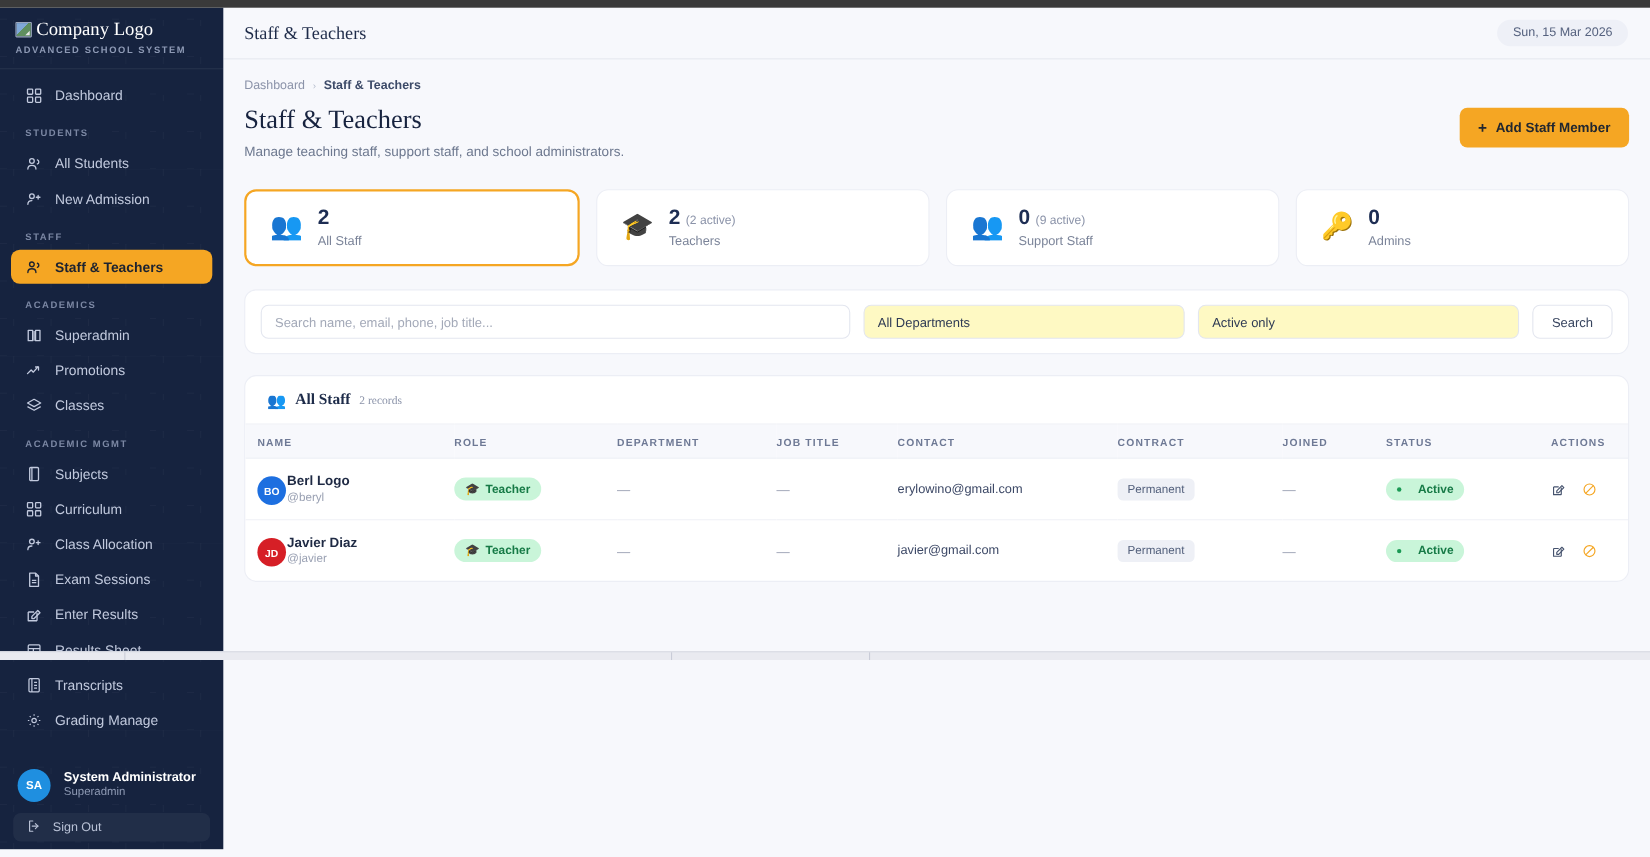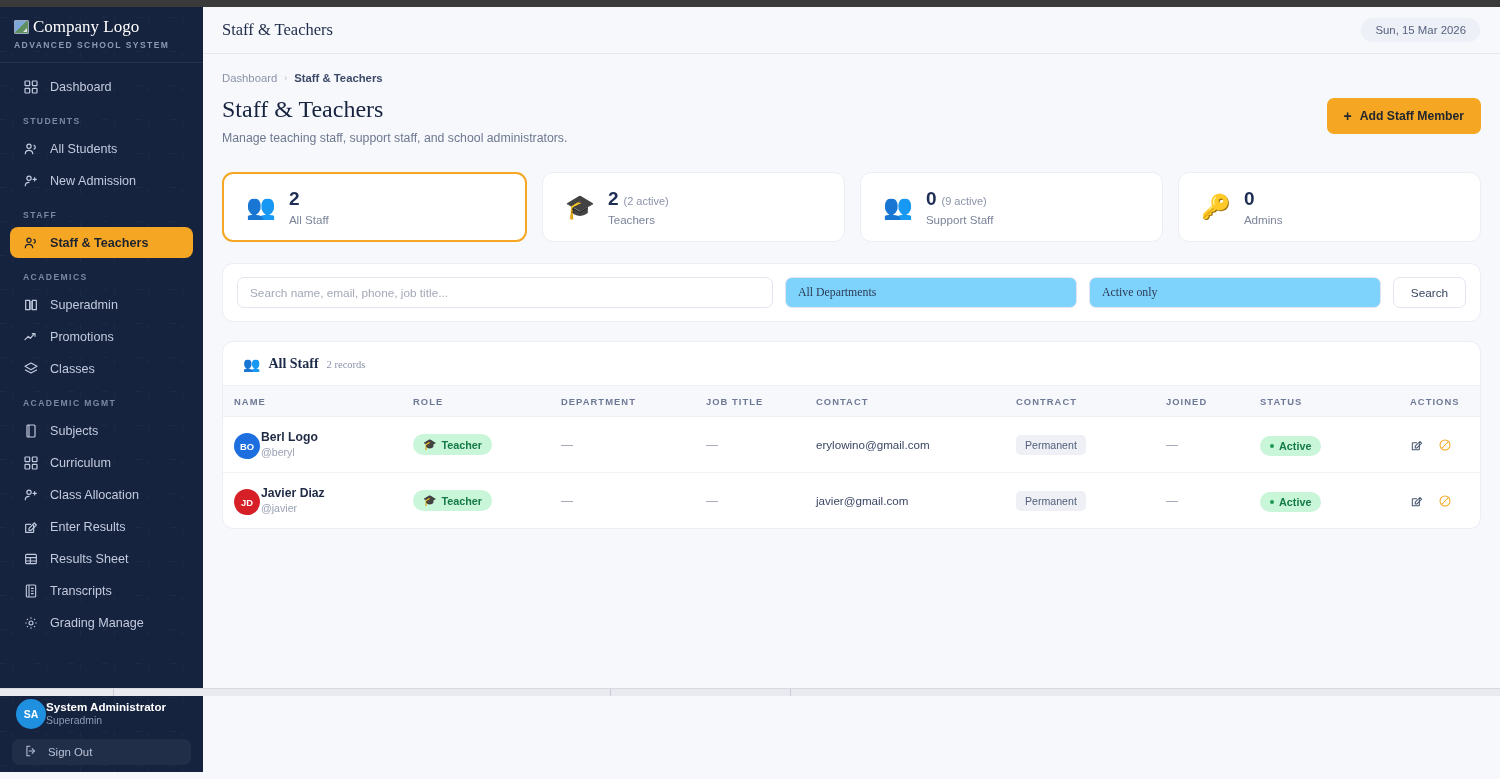--- a/index.html
+++ b/index.html
@@ -2,21 +2,21 @@
 <html><head>
 <meta charset="utf-8">
 <style>
   * { box-sizing: border-box; margin: 0; padding: 0; }
   html, body {
     width: 1500px; height: 779px;
     font-family: "Liberation Sans", sans-serif;
     background: #f7f8fc;
     overflow: hidden;
   }
-  .screen { position: relative; width: 1500px; height: 696px; }
+  .screen { position: relative; width: 1500px; height: 600px; }
 
   
   .top-strip {
     position: absolute; top: 0; left: 0; width: 1500px; height: 7px;
     background: #3a3a3a; z-index: 50;
   }
   
   .bottom-strip {
     position: absolute; bottom: 0; left: 0; width: 1500px; height: 8px;
     background: #e9eaf0; border-top: 1px solid #d8dae3; z-index: 50;
@@ -81,21 +81,21 @@
     margin-bottom: 1px;
   }
   .sb-item .ic { width: 17px; height: 17px; flex: none; display:flex; align-items:center; justify-content:center; }
   .sb-item .ic svg { width: 16px; height: 16px; display:block; }
   .sb-item.active { background: #f5a623; color: #1d2330; font-weight: 700; }
   .sb-item.active .ic svg { stroke: #1d2330; }
 
   .sb-user {
     position: absolute; left: 0; right: 0; bottom: 7px; padding: 10px 12px 0 12px;
   }
-  .user-row { display: flex; align-items: center; gap: 0; padding: 2px 2px 10px 4px; }
+  .user-row { display: flex; align-items: center; gap: 12px; padding: 2px 2px 10px 4px; }
   .avatar-sa {
     width: 30px; height: 30px; border-radius: 50%; background: #1f8fe0;
     color: #fff; font-size: 10.5px; font-weight: 700;
     display: flex; align-items: center; justify-content: center; flex: none;
   }
   .user-name { font-size: 11.6px; font-weight: 700; color: #fff; line-height: 1.25; }
   .user-role { font-size: 10.4px; color: #8e9ab4; line-height: 1.3; }
   .signout {
     display: flex; align-items: center; gap: 10px;
     height: 26px; padding: 0 12px; border-radius: 7px;
@@ -152,22 +152,22 @@
     padding: 13px 14px; display: flex; gap: 12px; align-items: center;
   }
   .f-input {
     flex: 1 1 0; height: 31px; border: 1px solid #e3e6ef; border-radius: 7px;
     padding: 0 12px; font-size: 11.8px; color: #2e3a54; background: #fff;
     font-family: "Liberation Sans", sans-serif; outline: none;
   }
   .f-input::placeholder { color: #a3a9b8; }
   .f-select {
     width: 292px; height: 31px; border: 1px solid #e3e6ef; border-radius: 7px;
-    padding: 0 12px; font-size: 11.8px; color: #2e3a54; background: #7dd3fc;
-    font-family: Liberation Serif, serif; display: flex; align-items: center; cursor: pointer;
+    padding: 0 12px; font-size: 11.8px; color: #2e3a54; background: #fef9c3;
+    font-family: Liberation Sans, sans-serif; display: flex; align-items: center; cursor: pointer;
   }
   .f-btn {
     width: 73px; height: 31px; border: 1px solid #e3e6ef; border-radius: 7px;
     background: #fff; color: #38455f; font-size: 11.8px; cursor: pointer;
     font-family: "Liberation Sans", sans-serif;
   }
 
   
   .tablecard {
     margin-top: 19px; background: #fff; border: 1px solid #eceef5; border-radius: 11px; overflow: hidden;
@@ -200,21 +200,21 @@
   .chip-role {
     display: inline-flex; align-items: center; gap: 5px;
     background: #c9f5d9; color: #167a46; font-size: 10.8px; font-weight: 700;
     padding: 4px 10px; border-radius: 11px;
   }
   .chip-contract {
     display: inline-block; background: #eef0f6; color: #53607c;
     font-size: 10.6px; padding: 4px 9px; border-radius: 5px;
   }
   .chip-status {
-    display: inline-flex; align-items: center; gap: 5px;
+    display: inline-flex; align-items: center; gap: 15px;
     background: #c9f5d9; color: #167a46; font-size: 10.8px; font-weight: 700;
     padding: 4px 10px; border-radius: 11px;
   }
   .dot { width: 4px; height: 4px; border-radius: 50%; background: #1b9a55; }
   .dash { color: #9aa1b3; font-size: 12px; }
   .cellmail { font-size: 11.6px; color: #3b4765; }
   .acts { display: flex; align-items: center; gap: 14px; }
   .icon-btn { cursor: pointer; display: inline-flex; }
   .icon-btn svg { width: 14px; height: 14px; display: block; }
 </style>
@@ -335,20 +335,30 @@
       </div>
       <div class="sb-item">
         <span class="ic">
           <svg viewBox="0 0 24 24" fill="none" stroke="#c2cade" stroke-width="1.8" stroke-linecap="round">
             <circle cx="9" cy="8" r="3.2"></circle>
               <path d="M3.5 19c0-3.1 2.5-5 5.5-5"></path>
             <path d="M17.5 7v5M15 9.5h5"></path>
           </svg>
         </span>
         <span>Class Allocation</span>
+      </div>
+      <div class="sb-item">
+        <span class="ic">
+          <svg viewBox="0 0 24 24" fill="none" stroke="#c2cade" stroke-width="1.8" stroke-linejoin="round">
+            <path d="M6 3h8l4 4v14H6z"></path>
+              <path d="M14 3v4h4"></path>
+              <path d="M9 13h6M9 16h6"></path>
+          </svg>
+        </span>
+        <span>Exam Sessions</span>
       </div>
       <div class="sb-item">
         <span class="ic">
           <svg viewBox="0 0 24 24" fill="none" stroke="#c2cade" stroke-width="1.8" stroke-linejoin="round">
             <path d="M4 8v12h12"></path>
               <path d="M4 8h8"></path>
               <path d="M16 20V9"></path>
               <path d="M9 14l8-8 3 3-8 8h-3z"></path>
           </svg>
         </span>

